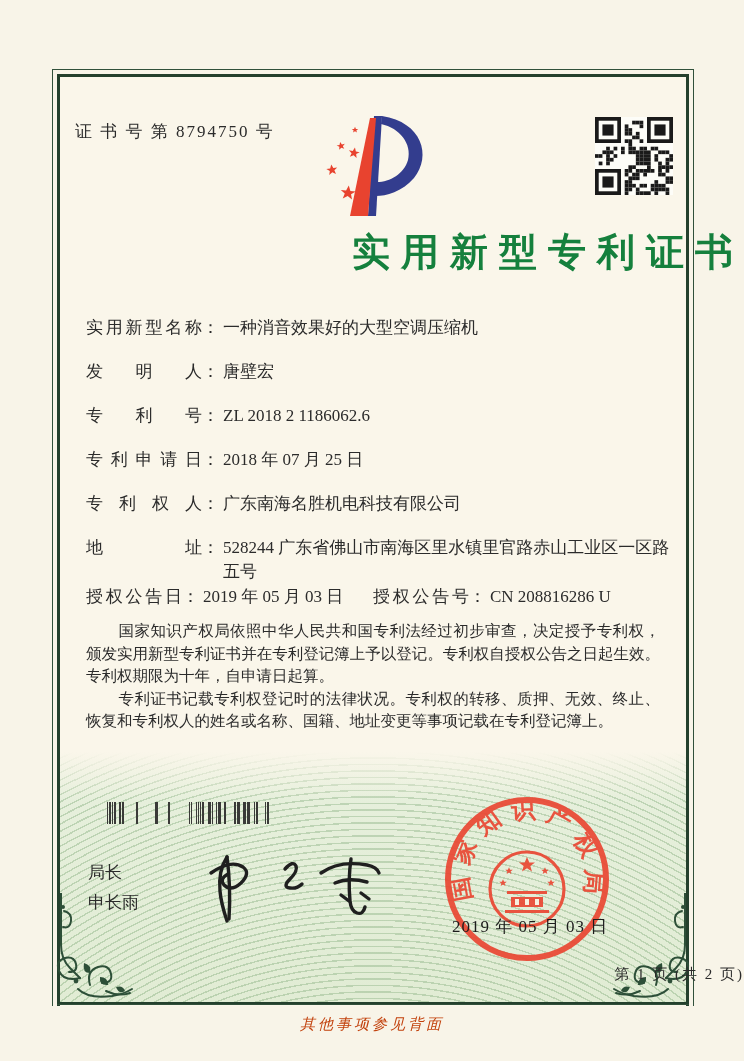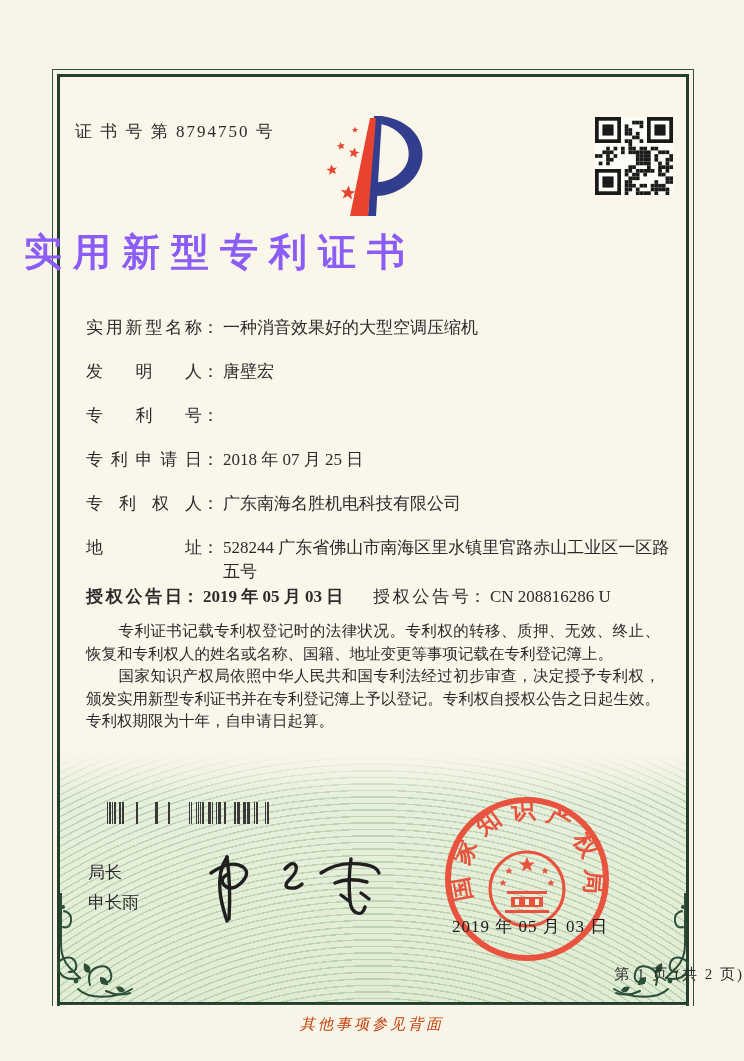--- a/index.html
+++ b/index.html
@@ -21,31 +21,31 @@
   .green-zone{position:absolute;left:60px;right:58px;top:752px;height:250px;
     background:
       repeating-radial-gradient(circle at 50% 260%, rgba(125,168,118,.38) 0 1.4px, rgba(0,0,0,0) 1.4px 6.5px),
       linear-gradient(#e7f0dd,#e1ecd4);}
   .green-zone::before{content:"";position:absolute;left:0;right:0;top:0;height:48px;
     background:linear-gradient(#faf6ea,rgba(250,246,234,0));}
   
   .cert-no{position:absolute;left:75px;top:120px;font-size:17px;letter-spacing:2px;}
   .logo{position:absolute;left:310px;top:108px;}
   .qr{position:absolute;left:595px;top:117px;width:78px;height:78px;background:#fdfdf8;}
-  .title{position:absolute;left:0;right:0;top:227px;text-align:left;
-    font-size:38px;font-weight:600;letter-spacing:11px;color:#8b5cf6;padding-left:24px;}
+  .title{position:absolute;left:0;right:0;top:227px;text-align:right;
+    font-size:38px;font-weight:600;letter-spacing:11px;color:#15803d;padding-left:24px;}
   
   .fields{position:absolute;left:86px;right:74px;top:316px;font-size:17px;}
   .frow{display:flex;line-height:24px;margin-bottom:20px;}
   .frow.addr{margin-bottom:1px;}
   .flabel{display:inline-block;width:116px;text-align:justify;text-align-last:justify;flex:0 0 116px;}
   .fcolon{flex:0 0 auto;margin-right:4px;}
   .fvalue{flex:1 1 auto;}
   .grant-row{display:flex;line-height:24px;}
-  .grant-left{display:flex;width:287px;flex:0 0 287px;font-weight:bold;}
+  .grant-left{display:flex;width:287px;flex:0 0 287px;}
   .grant-right{display:flex;}
   .glabel{display:inline-block;width:96px;text-align:justify;text-align-last:justify;flex:0 0 96px;}
   
   .body-text{position:absolute;left:86px;right:84px;top:620px;font-size:15.5px;
     line-height:22.5px;text-align:justify;}
   .body-text p{margin:0;text-indent:2.1em;}
   
   .barcode{position:absolute;left:95px;top:802px;}
   .officer{position:absolute;left:88px;top:858px;font-size:17px;line-height:30px;}
   .signature{position:absolute;left:193px;top:843px;}
@@ -266,20 +266,21 @@
       <span class="fvalue">一种消音效果好的大型空调压缩机</span>
     </div>
     <div class="frow">
       <span class="flabel">发明人</span>
         <span class="fcolon">：</span>
       <span class="fvalue">唐壁宏</span>
     </div>
     <div class="frow">
       <span class="flabel">专利号</span>
         <span class="fcolon">：</span>
+      <span class="fvalue">ZL 2018 2 1186062.6</span>
     </div>
     <div class="frow">
       <span class="flabel">专利申请日</span>
         <span class="fcolon">：</span>
       <span class="fvalue">2018 年 07 月 25 日</span>
     </div>
     <div class="frow">
       <span class="flabel">专利权人</span>
         <span class="fcolon">：</span>
       <span class="fvalue">广东南海名胜机电科技有限公司</span>
@@ -297,22 +298,22 @@
       </span>
       <span class="grant-right">
         <span class="glabel">授权公告号</span>
           <span class="fcolon">：</span>
         <span>CN 208816286 U</span>
       </span>
     </div>
   </div>
 
   <div class="body-text">
+    <p>国家知识产权局依照中华人民共和国专利法经过初步审查，决定授予专利权，颁发实用新型专利证书并在专利登记簿上予以登记。专利权自授权公告之日起生效。专利权期限为十年，自申请日起算。</p>
     <p>专利证书记载专利权登记时的法律状况。专利权的转移、质押、无效、终止、恢复和专利权人的姓名或名称、国籍、地址变更等事项记载在专利登记簿上。</p>
-    <p>国家知识产权局依照中华人民共和国专利法经过初步审查，决定授予专利权，颁发实用新型专利证书并在专利登记簿上予以登记。专利权自授权公告之日起生效。专利权期限为十年，自申请日起算。</p>
   </div>
 
   <svg class="barcode" id="barcode-svg" width="186" height="22" viewBox="0 0 186 22">
       <rect x="12" y="0" width="1" height="22" fill="#3a3a38"></rect>
       <rect x="14" y="0" width="2" height="22" fill="#3a3a38"></rect>
       <rect x="17" y="0" width="1" height="22" fill="#3a3a38"></rect>
       <rect x="19" y="0" width="2" height="22" fill="#3a3a38"></rect>
       <rect x="24" y="0" width="2" height="22" fill="#3a3a38"></rect>
       <rect x="27" y="0" width="2" height="22" fill="#3a3a38"></rect>
       <rect x="41" y="0" width="2" height="22" fill="#3a3a38"></rect>

